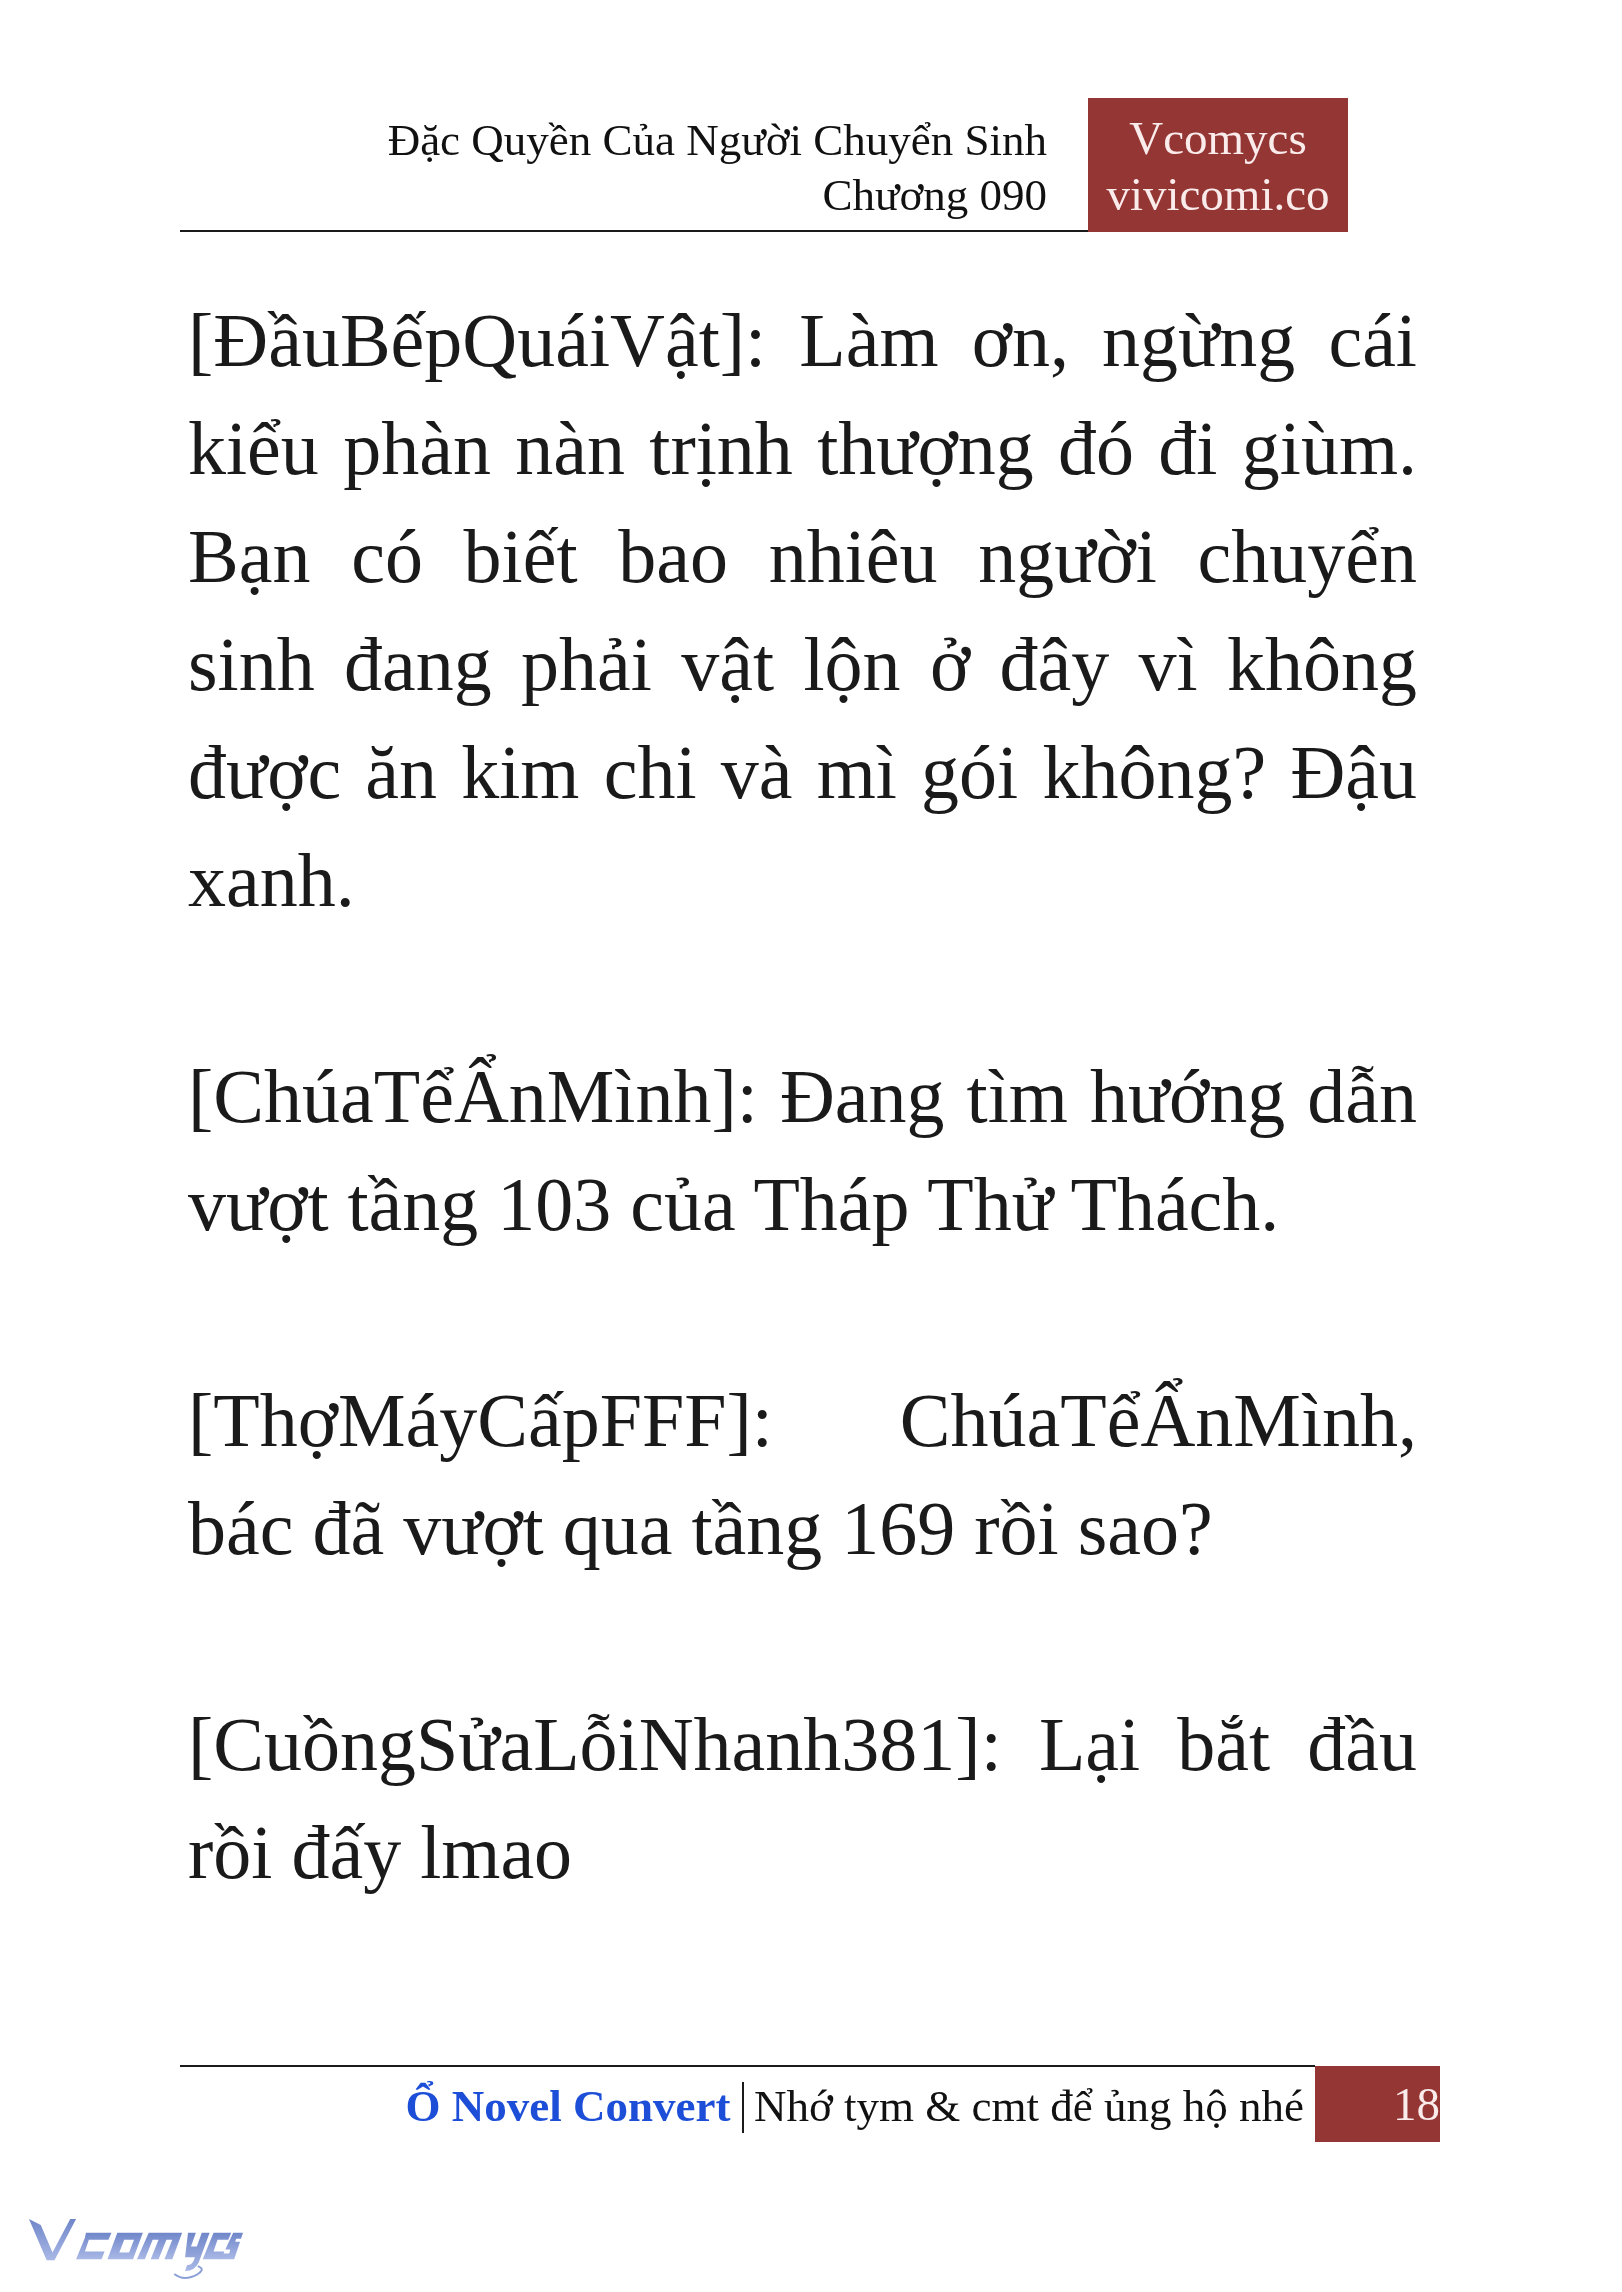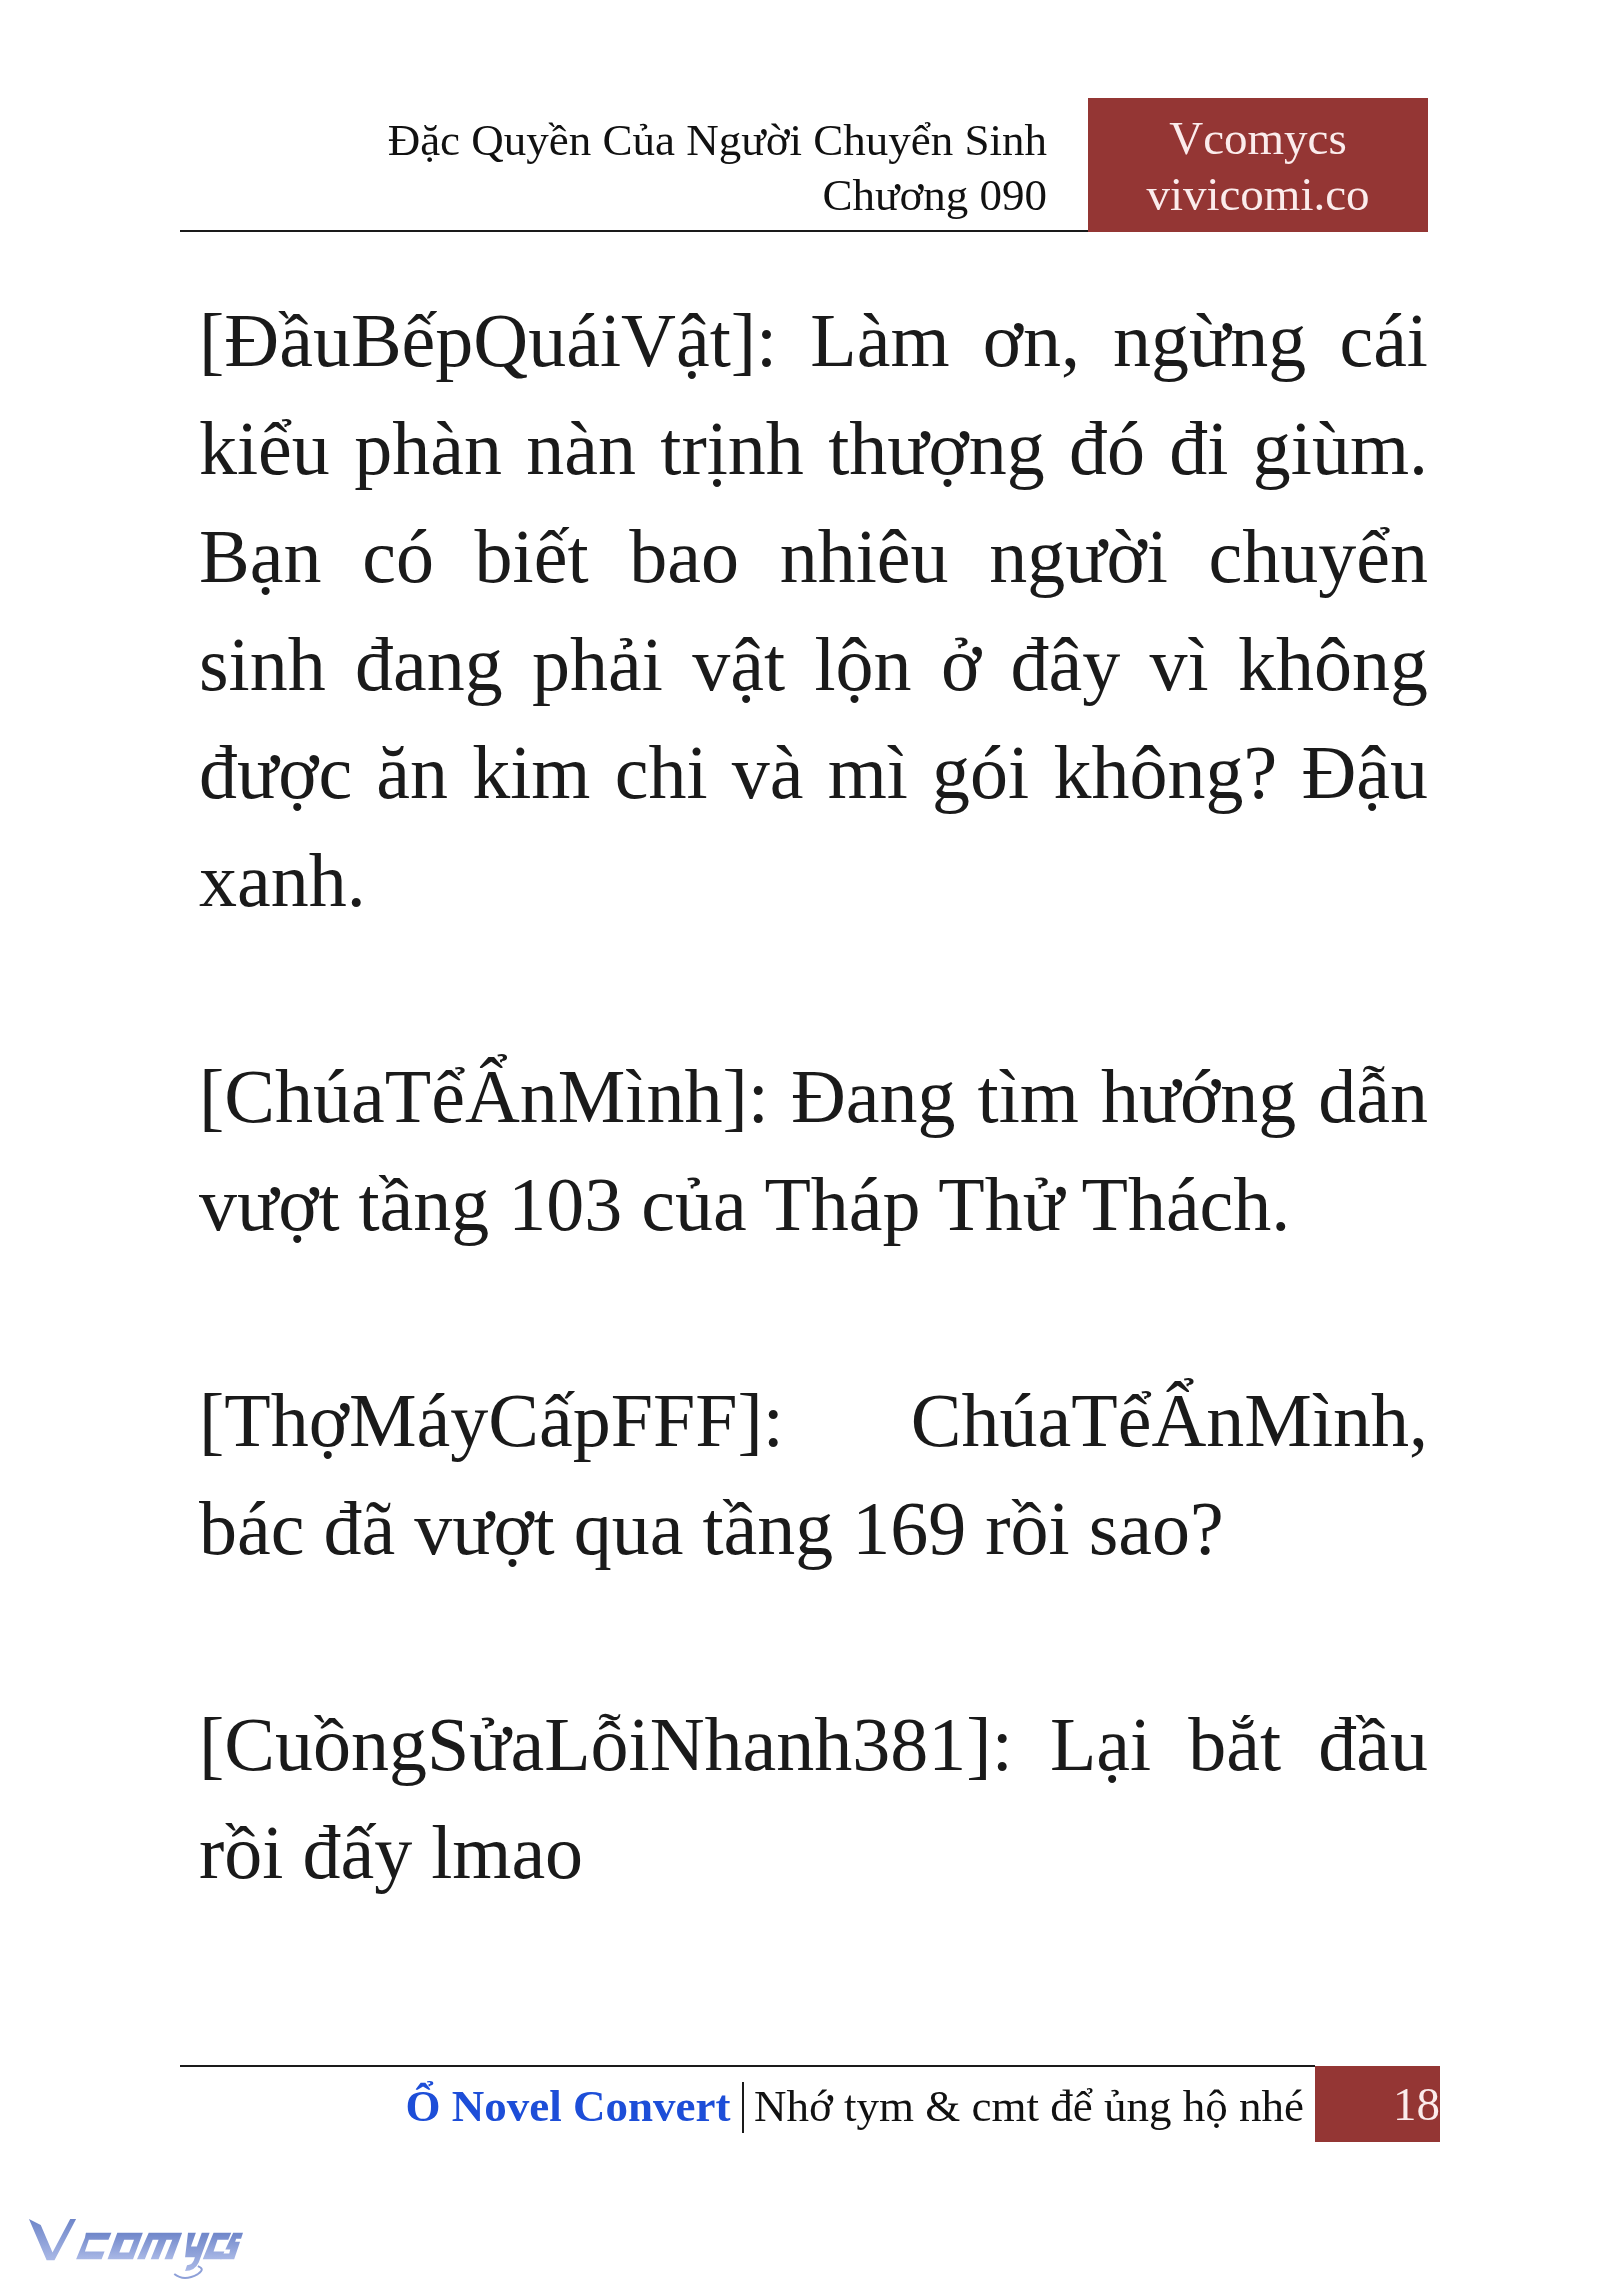--- a/index.html
+++ b/index.html
@@ -5,27 +5,27 @@
   html, body { margin: 0; padding: 0; background: #ffffff; }
   body { width: 1622px; height: 2293px; position: relative; overflow: hidden;
          font-family: "Liberation Serif", "DejaVu Serif", serif; color: #1a1a1a; }
 
   
   .hdr-title { position: absolute; right: 575px; text-align: right; white-space: nowrap;
                font-size: 45px; line-height: 1; color: #111; }
   .hdr-title.l1 { top: 118px; }
   .hdr-title.l2 { top: 173px; margin-left: 41px; }
   .hdr-rule { position: absolute; left: 180px; top: 230px; width: 908px; height: 2px; background: #1a1a1a; }
-  .hdr-box { position: absolute; left: 1088px; top: 98px; width: 340px; height: 134px; background: #943634;
+  .hdr-box { position: absolute; left: 1088px; top: 98px; width: 260px; height: 134px; background: #943634;
              color: #fbecec; text-align: center; }
   .hdr-box .b1 { position: absolute; left: 0; right: 0; top: 16.7px; font-size: 47px; line-height: 1; }
   .hdr-box .b2 { position: absolute; left: 0; right: 0; top: 73px; font-size: 47px; line-height: 1; }
 
   
-  .body { position: absolute; left: 199px; top: 286px; width: 1229px; }
+  .body { position: absolute; left: 188px; top: 286px; width: 1229px; }
   .para { margin: 0 0 108px 0; font-size: 76px; line-height: 108px; text-align: justify;
           text-align-last: left; color: #1a1a1a; }
 
   
   .ftr-rule { position: absolute; left: 180px; top: 2065px; width: 1135px; height: 2px; background: #1a1a1a; }
   .ftr-text { position: absolute; right: 318px; top: 2082px; white-space: nowrap; font-size: 45px; line-height: 1; }
   .ftr-brand { color: #1d4ed8; font-weight: bold; }
   .ftr-sep { display: inline-block; width: 2px; height: 51px; background: #1a1a1a; vertical-align: -11.8px; margin: 0 9.8px 0 11.8px; }
   .ftr-msg { color: #111; }
   .ftr-page { position: absolute; left: 1315px; top: 2066px; width: 125px; height: 76px; background: #943634;

